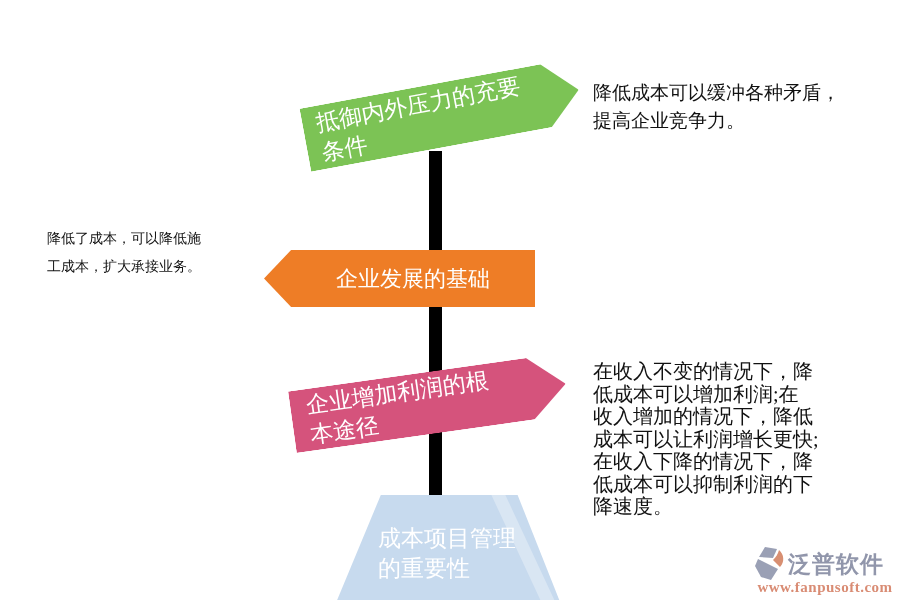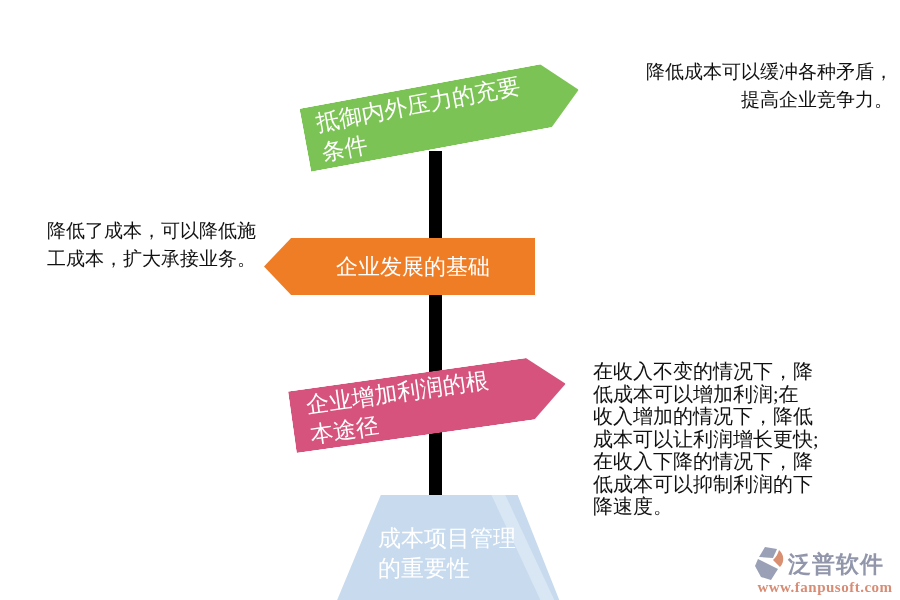--- a/index.html
+++ b/index.html
@@ -33,21 +33,21 @@
   }
   .banner-green {
     left: 303px; top: 83px;
     width: 278px; height: 64px;
     transform: rotate(-10.5deg);
     clip-path: polygon(0 0, 88% 0, 100% 50%, 88% 100%, 0 100%);
     font-size: 23px; line-height: 30px;
     padding: 2px 0 0 14px;
   }
   .banner-orange {
-    left: 264px; top: 238px;
+    left: 264px; top: 250px;
     width: 271px; height: 57px;
     clip-path: polygon(0 50%, 10% 0, 100% 0, 100% 100%, 10% 100%);
     font-size: 22px;
     text-align: center;
     padding-left: 27px;
   }
   .banner-orange .banner-text { line-height: 57px; }
   .banner-pink {
     left: 291px; top: 372px;
     width: 276px; height: 62px;
@@ -79,22 +79,22 @@
   .trap-label { position: relative; white-space: pre-line; }
 
   
   .note {
     position: absolute;
     font-family: "Liberation Serif", "DejaVu Serif", serif;
     color: #111111;
     white-space: pre-line;
     z-index: 3;
   }
-  .note-top-right { left: 593px; top: 58px;  width: 300px; font-size: 19px; line-height: 28px; text-align: right; }
-  .note-left      { left: 47px;  top: 217px; width: 270px; font-size: 19px; line-height: 28px; }
+  .note-top-right { left: 593px; top: 79px;  width: 300px; font-size: 19px; line-height: 28px; }
+  .note-left      { left: 47px;  top: 225px; width: 270px; font-size: 14px; line-height: 28px; }
   .note-bottom-right { left: 593px; top: 360px; width: 290px; font-size: 20px; line-height: 22.5px; }
 
   
   .watermark {
     position: absolute;
     left: 752px; top: 546px;
     width: 146px;
     z-index: 4;
   }
   .wm-row { display: flex; align-items: center; }

